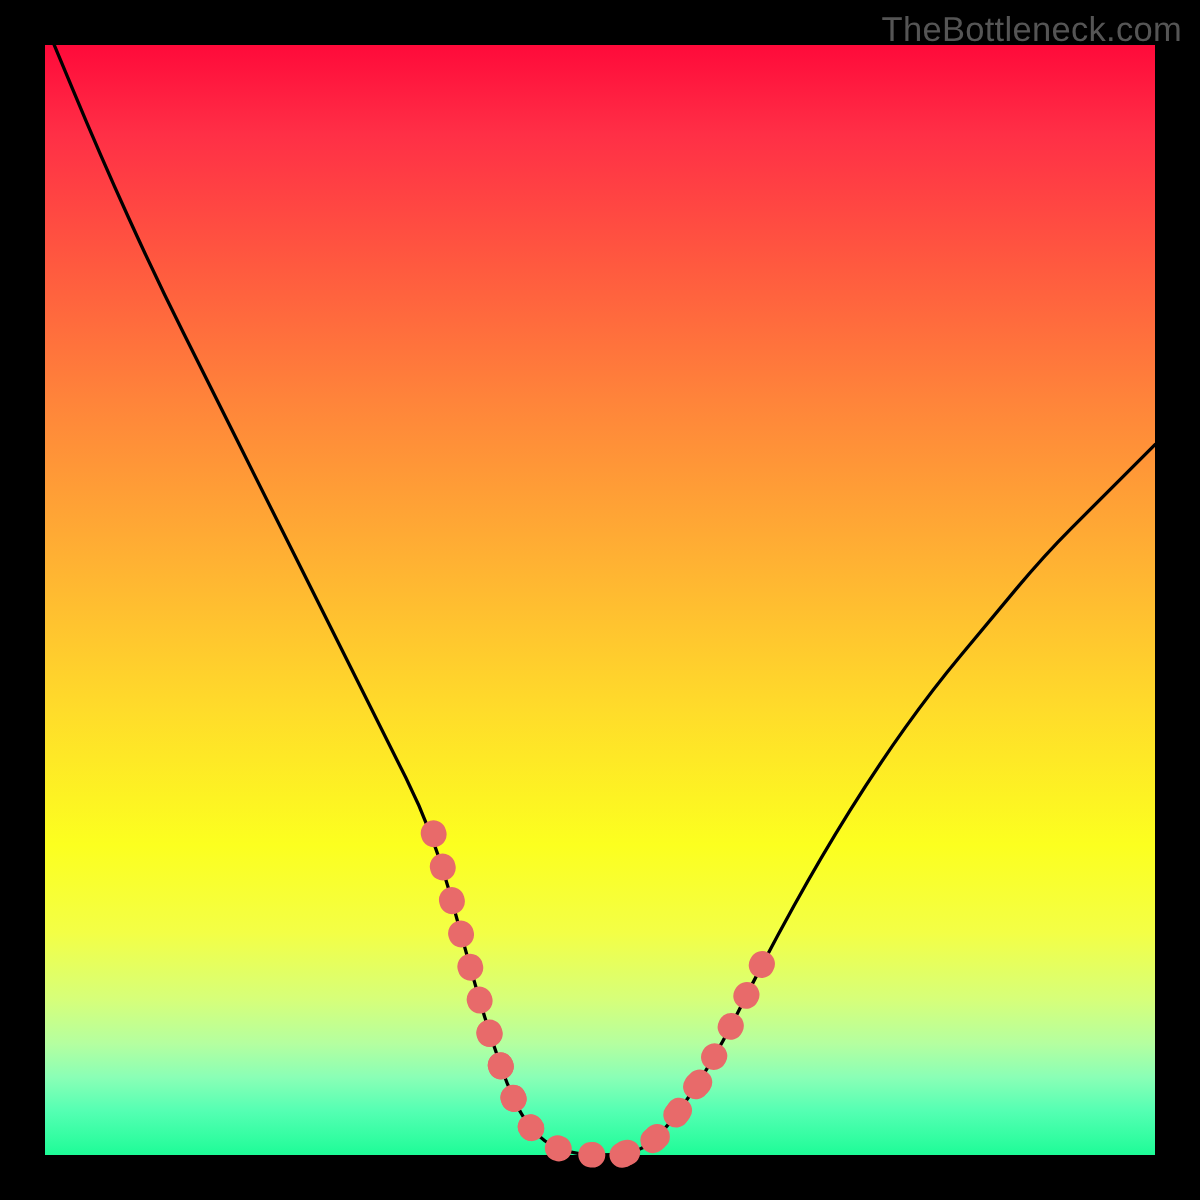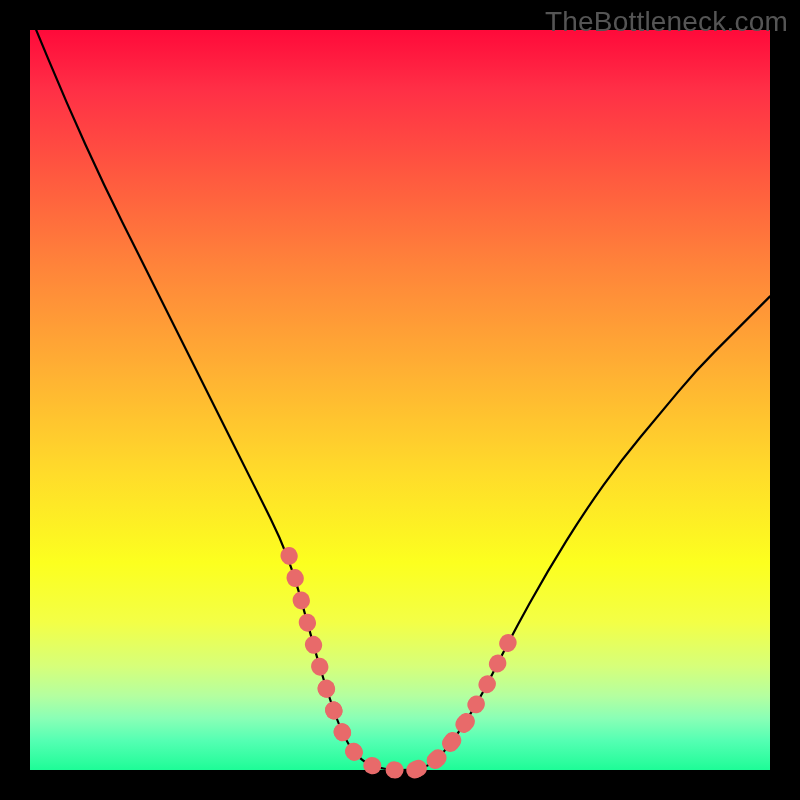--- a/index.html
+++ b/index.html
@@ -33,21 +33,21 @@
       #55ffb3 96%,
       #2cfd9e 99%,
       #1dfc97 100%
     );
   }
   .watermark {
     position: absolute;
     top: 6px;
     right: 12px;
     color: #555;
-    font-size: 28px;
+    font-size: 23px;
     font-weight: 500;
     letter-spacing: 0.2px;
     z-index: 10;
   }
   svg.curve {
     position: absolute;
     left: 0;
     top: 0;
     width: 740px;
     height: 740px;

